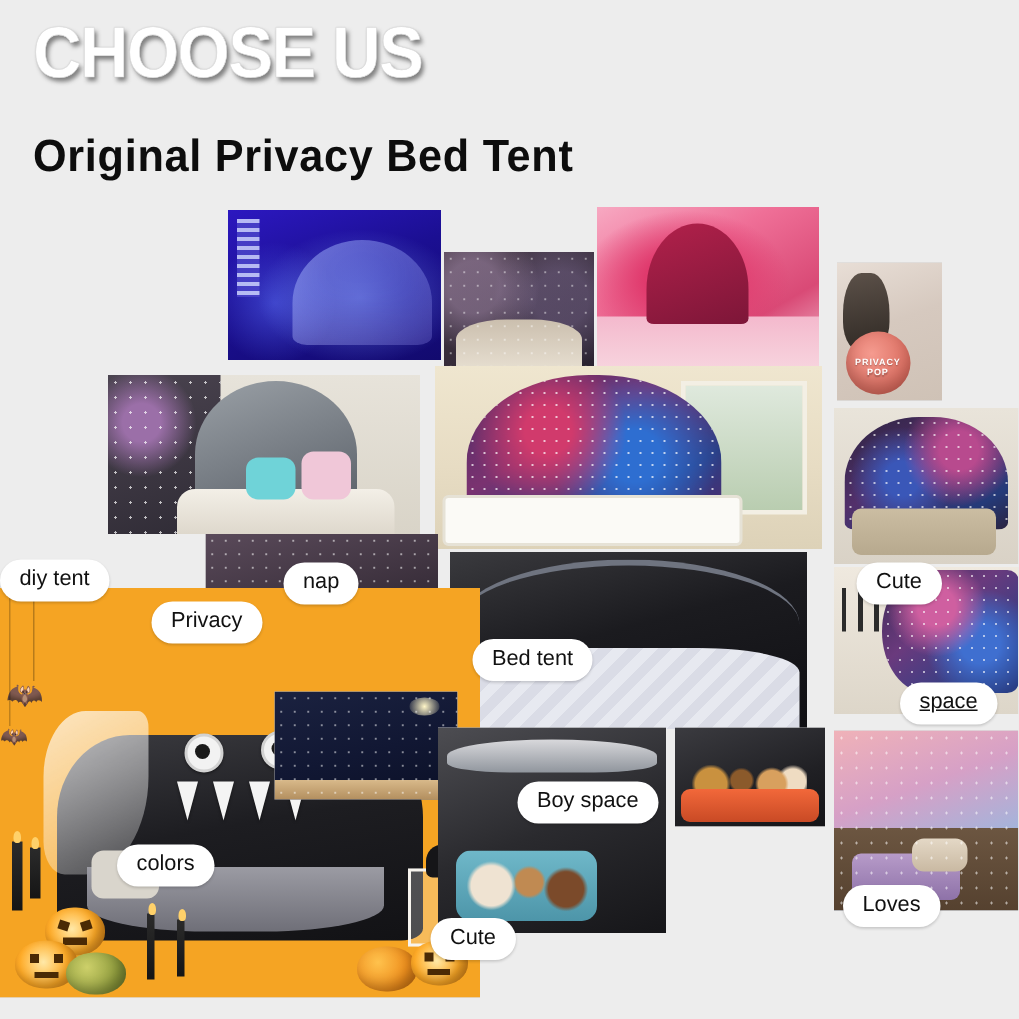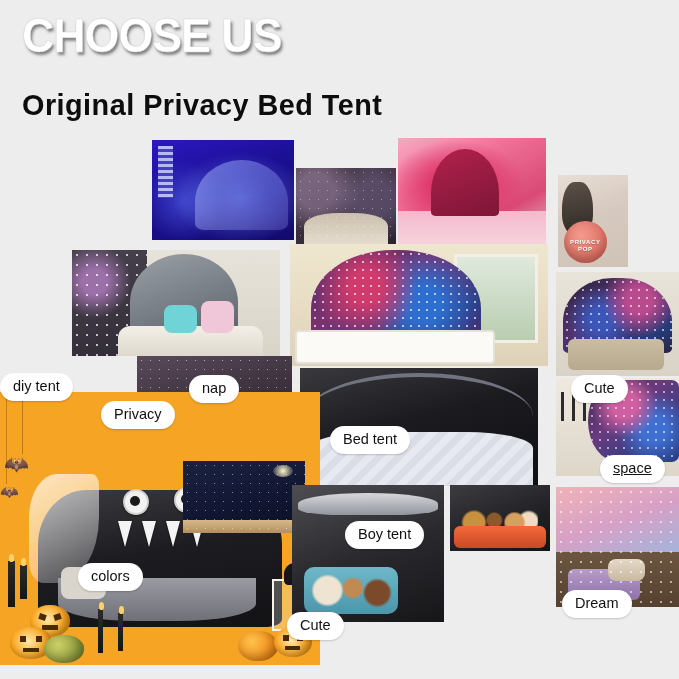--- a/index.html
+++ b/index.html
@@ -388,19 +388,19 @@
         <div class="blanket"></div>
         <div class="pillow"></div>
       </div>
   </div>
 
   <div class="pill" style="left:0px;top:373px;">diy tent</div>
   <div class="pill" style="left:189px;top:375px;">nap</div>
   <div class="pill" style="left:101px;top:401px;">Privacy</div>
   <div class="pill" style="left:571px;top:375px;">Cute</div>
   <div class="pill" style="left:600px;top:455px;text-decoration:underline;">space</div>
-  <div class="pill" style="left:330px;top:426px;">Bed tent</div>
-  <div class="pill" style="left:345px;top:521px;">Boy tent</div>
+  <div class="pill" style="left:315px;top:426px;">Bed tent</div>
+  <div class="pill" style="left:345px;top:521px;">Boy space</div>
   <div class="pill" style="left:78px;top:563px;">colors</div>
   <div class="pill" style="left:287px;top:612px;">Cute</div>
-  <div class="pill" style="left:562px;top:590px;">Dream</div>
+  <div class="pill" style="left:562px;top:590px;">Loves</div>
 
 </div>
 
 </body></html>

